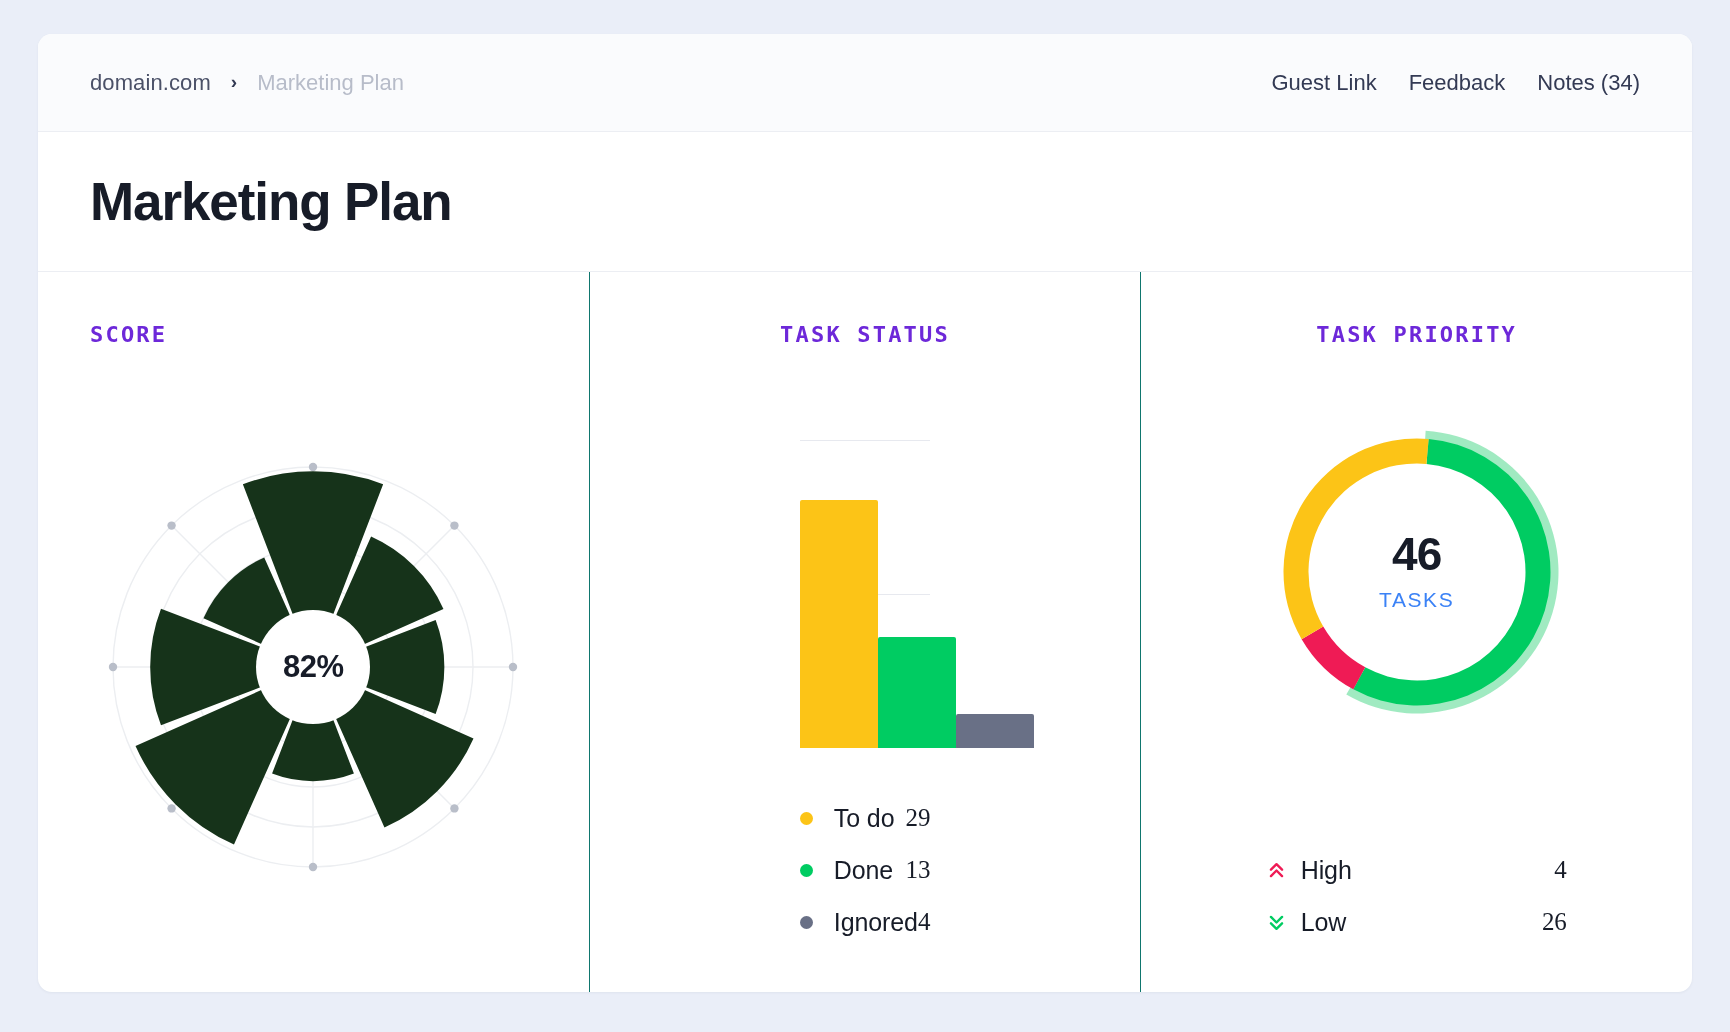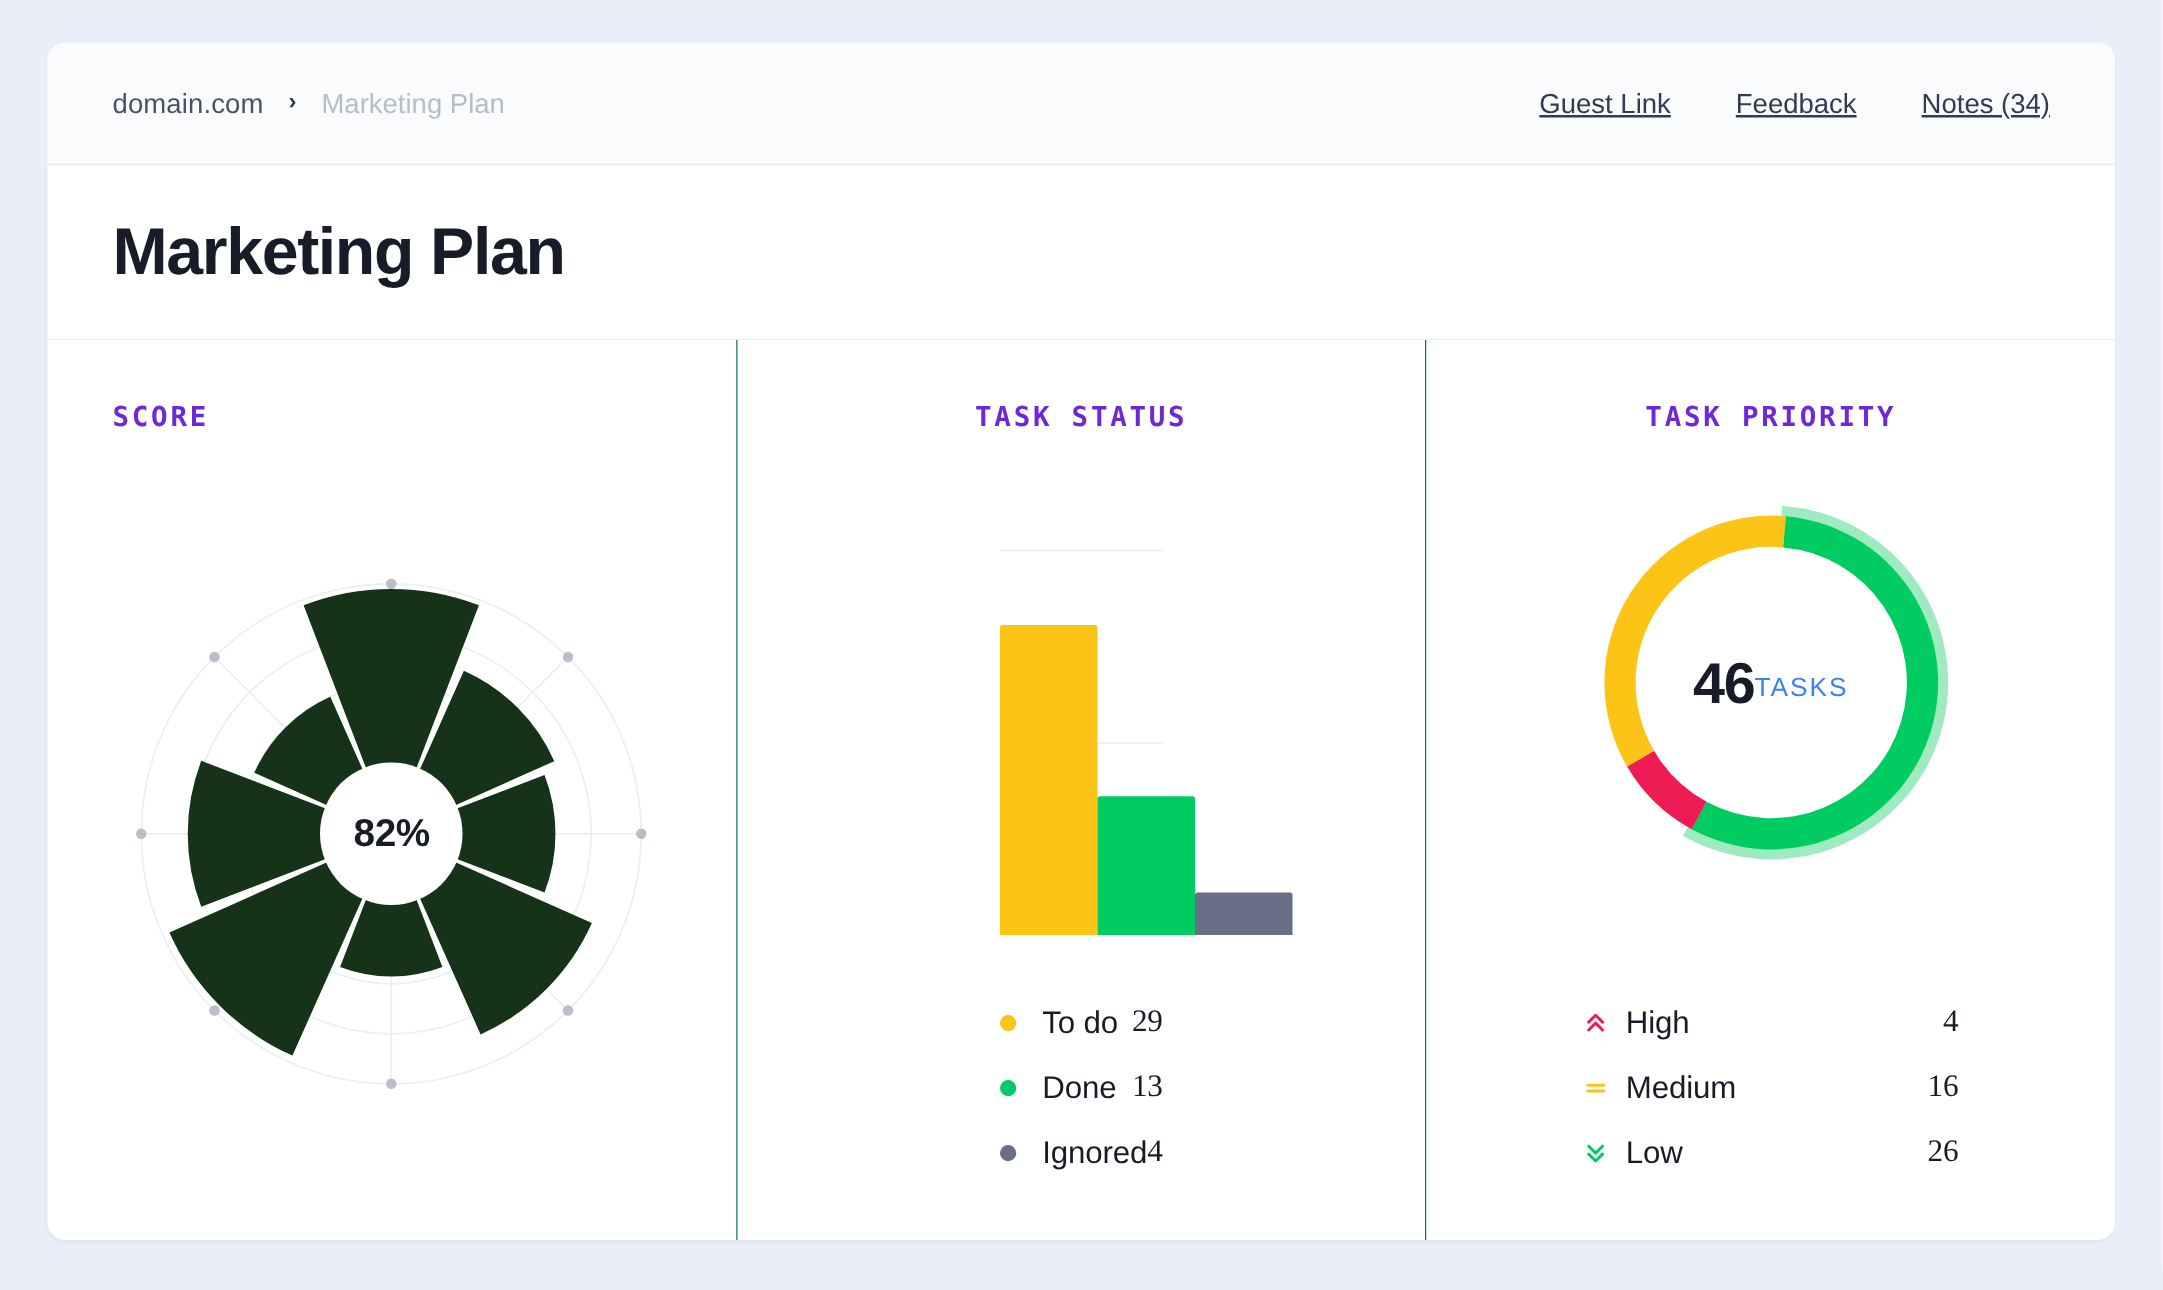--- a/index.html
+++ b/index.html
@@ -65,24 +65,23 @@
     line-height: 1;
     display: inline-block;
     transform: translateY(-1px);
   }
   .crumb-current { color: #b7bcc9; }
 
   .topnav {
     margin-left: auto;
     display: flex;
     align-items: center;
-    gap: 52px;
+    gap: 32px;
     font-size: 22px;
     color: #333a54;
-    text-decoration: underline;
   }
   .topnav span { cursor: pointer; }
 
   
   .title-row {
     height: 140px;
     border-bottom: 1px solid #eceef3;
     display: flex;
     align-items: center;
     padding: 0 52px;
@@ -216,21 +215,21 @@
   
   .donut-wrap {
     width: 300px; height: 300px;
     position: relative;
     margin-top: -4px;
   }
   .donut-center {
     position: absolute;
     left: 0; right: 0; top: 0; bottom: 0;
     display: flex;
-    flex-direction: row;
+    flex-direction: column;
     align-items: center;
     justify-content: center;
     pointer-events: none;
   }
   .donut-number {
     font-size: 46px;
     font-weight: bold;
     color: #171c28;
     line-height: 1;
     letter-spacing: -1px;
@@ -397,30 +396,20 @@
                 <span class="legend-marker">
                   <svg width="19" height="19" viewBox="0 0 24 24" fill="none" stroke="#ef1b55" stroke-width="3" stroke-linecap="round" stroke-linejoin="round">
                     <polyline points="5,11 12,4 19,11"></polyline>
                     <polyline points="5,19 12,12 19,19"></polyline>
                   </svg>
                 </span>
                 <span class="legend-label">High</span>
                 <span class="legend-value">4</span>
               </div>
 
-              <div class="legend-row">
-                <span class="legend-marker">
-                  <svg width="19" height="19" viewBox="0 0 24 24" fill="none" stroke="#fcc417" stroke-width="3" stroke-linecap="round">
-                    <line x1="4" y1="9" x2="20" y2="9"></line>
-                    <line x1="4" y1="15" x2="20" y2="15"></line>
-                  </svg>
-                </span>
-                <span class="legend-label">Medium</span>
-                <span class="legend-value">16</span>
-              </div>
 
               <div class="legend-row">
                 <span class="legend-marker">
                   <svg width="19" height="19" viewBox="0 0 24 24" fill="none" stroke="#00cc62" stroke-width="3" stroke-linecap="round" stroke-linejoin="round">
                     <polyline points="5,5 12,12 19,5"></polyline>
                     <polyline points="5,13 12,20 19,13"></polyline>
                   </svg>
                 </span>
                 <span class="legend-label">Low</span>
                 <span class="legend-value">26</span>

